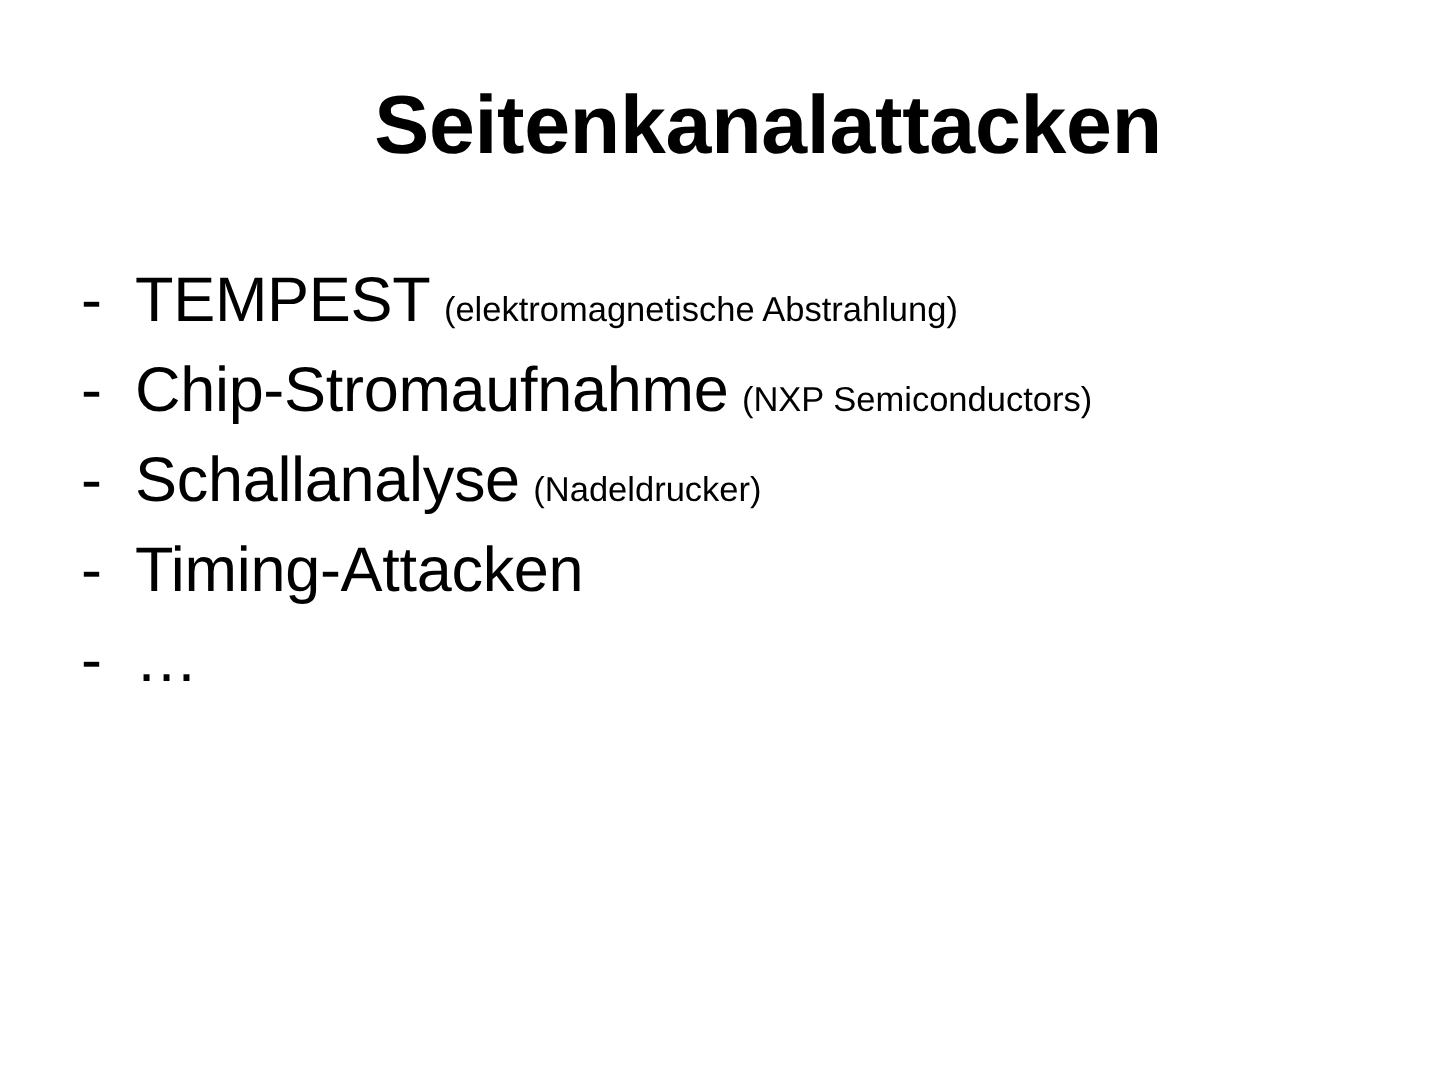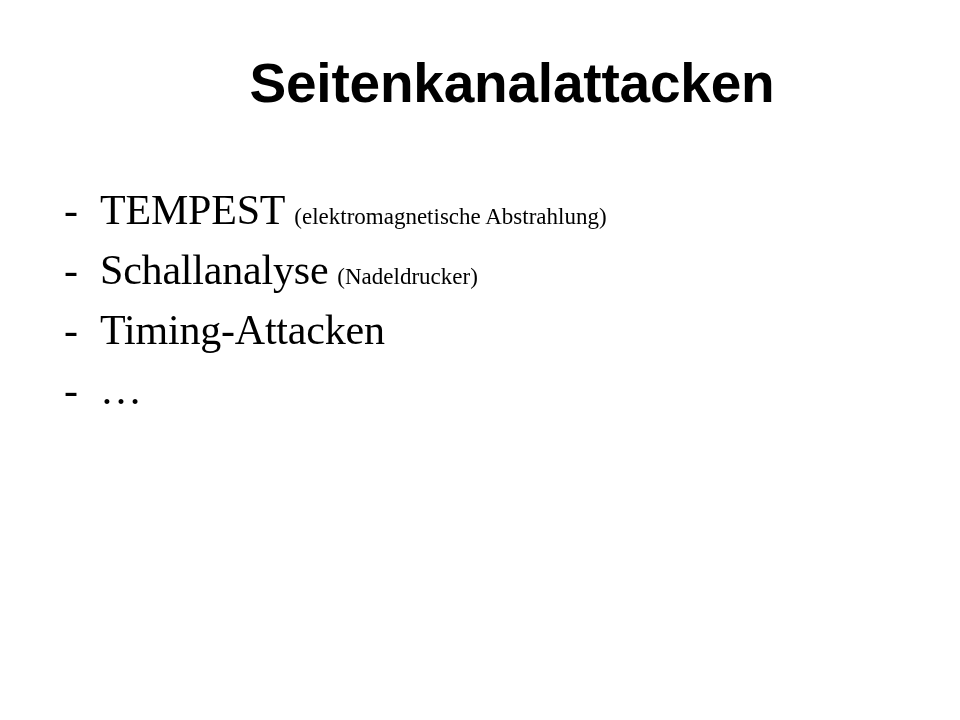--- a/index.html
+++ b/index.html
@@ -41,24 +41,23 @@
     margin: 0;
     padding-left: 32px;
   }
 
   
   .bullet-list {
     position: absolute;
     left: 52px;
     top: 168px;
     width: 890px;
-    margin: 12px;
+    margin: 2px;
     padding: 0;
     list-style: none;
-    font-family: Liberation Serif, serif;
   }
 
   .bullet-item {
     display: block;
     height: 60px;
     line-height: 60px;
     white-space: nowrap;
     font-size: 42px;
     color: #000000;
   }
@@ -97,20 +96,23 @@
 <div class="slide">
 
   <h1 class="slide-title">Seitenkanalattacken</h1>
 
   <ul class="bullet-list">
 
     <li class="bullet-item">
       <span class="bullet-marker">-</span><span class="bullet-text">TEMPEST</span><span class="bullet-note">(elektromagnetische Abstrahlung)</span>
     </li>
 
+    <li class="bullet-item">
+      <span class="bullet-marker">-</span><span class="bullet-text">Chip-Stromaufnahme</span><span class="bullet-note">(NXP Semiconductors)</span>
+    </li>
 
     <li class="bullet-item">
       <span class="bullet-marker">-</span><span class="bullet-text">Schallanalyse</span><span class="bullet-note">(Nadeldrucker)</span>
     </li>
 
     <li class="bullet-item">
       <span class="bullet-marker">-</span><span class="bullet-text">Timing-Attacken</span>
     </li>
 
     <li class="bullet-item">

